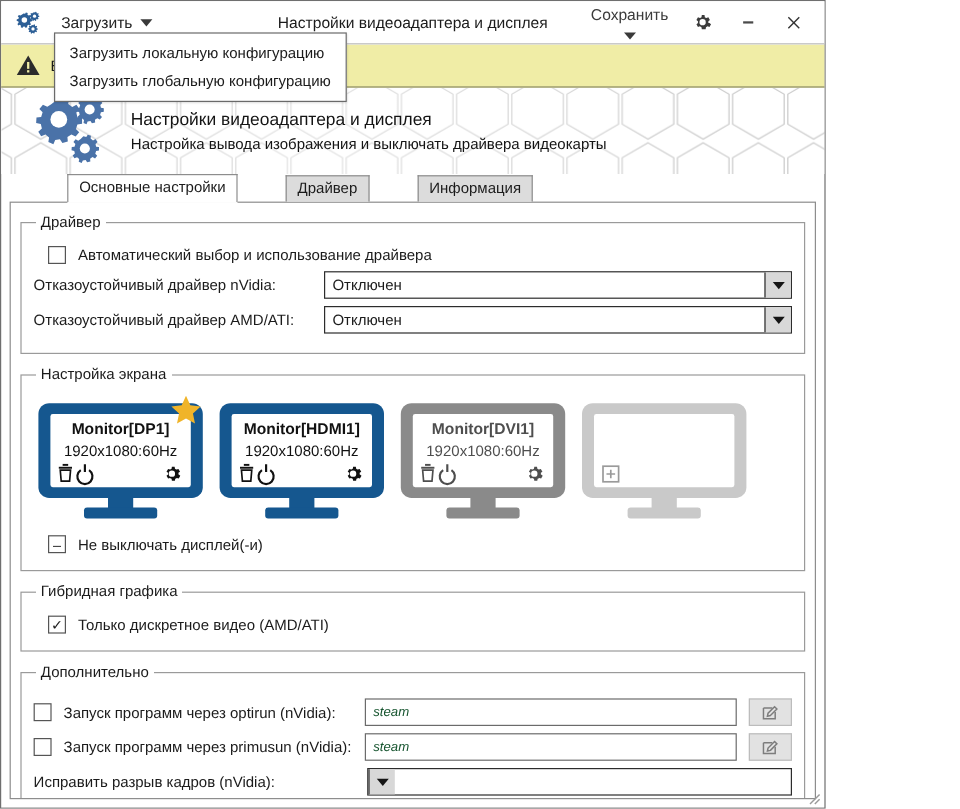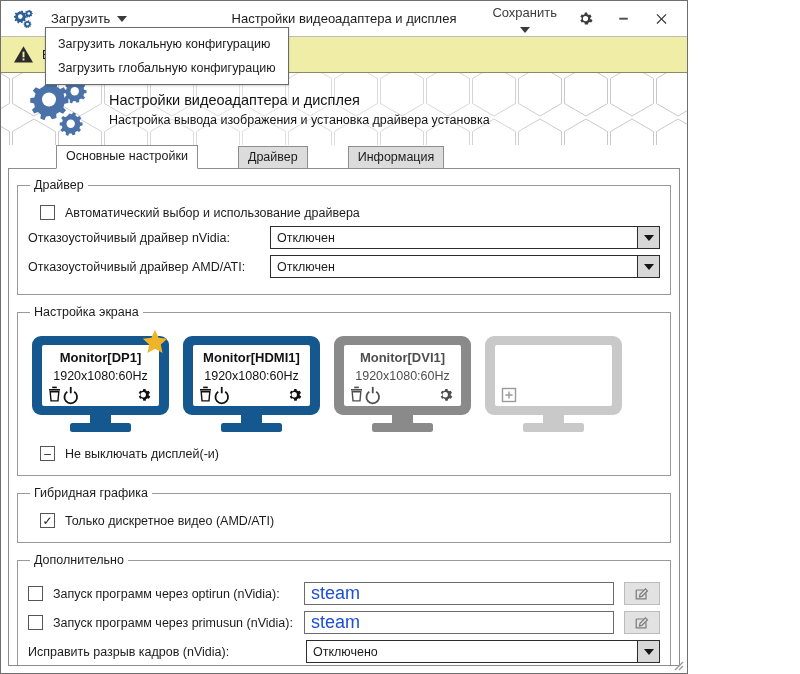--- a/index.html
+++ b/index.html
@@ -114,22 +114,22 @@
   }
   .combo .val{flex:1;display:flex;align-items:center;padding:0 6px;font-size:12.5px;color:#1b1b1b;overflow:hidden;white-space:nowrap;}
   .combo .arrow{
     width:21px;border-left:1px solid #2c2c2c;background:#d8d8d8;
     display:flex;align-items:center;justify-content:center;
   }
   .tri{width:0;height:0;border-left:5px solid transparent;border-right:5px solid transparent;border-top:6px solid #151515;}
 
   .textbox{
     flex:1;height:21px;border:1px solid #6b6b6b;background:#fff;
-    display:flex;align-items:center;padding:0 6px;font-size:18px;color:#1d4ed8;
-    min-width:0;white-space:nowrap;overflow:hidden;
+    display:flex;align-items:center;padding:0 6px;font-size:11px;color:#14532d;
+    min-width:0;white-space:nowrap;overflow:hidden;font-style:italic;
   }
   .iconbtn{
     width:34px;height:21px;border:1px solid #bcbcbc;background:#e2e2e2;
     display:flex;align-items:center;justify-content:center;cursor:default;
   }
 
   
   .monitors{display:flex;gap:10px;align-items:flex-start;padding:6px 2px 4px 2px;}
   .mon{position:relative;width:141px;cursor:default;}
   .mon svg{display:block;}
@@ -230,21 +230,21 @@
           <path d="M48.5 1.2l2.4.6 1.2-2 2.7 1-.3 2.3 2 1.5 2.1-1.1 1.7 2.4-1.7 1.6.5 2.3 2.4.4v2.9l-2.4.4-.7 2.3 1.6 1.6-1.8 2.2-2.1-1.1-2 1.3.2 2.3-2.7.7-1.2-1.9-2.4.4-.9 2.2-2.5-1.1.4-2.3-1.8-1.5-2.2.9-1.4-2.3 1.8-1.6-.5-2.2-2.3-.5.2-2.7 2.3-.4.7-2.3-1.6-1.6 1.8-2.2 2.2 1.1 2-1.3z"></path>
           <circle cx="49.7" cy="11.3" r="4.2" fill="#ffffff"></circle>
           <path d="M44.5 33.6l2.4.6 1.2-2 2.7 1-.3 2.3 2 1.5 2.1-1.1 1.7 2.4-1.7 1.6.5 2.3 2.4.4v2.9l-2.4.4-.7 2.3 1.6 1.6-1.8 2.2-2.1-1.1-2 1.3.2 2.3-2.7.7-1.2-1.9-2.4.4-.9 2.2-2.5-1.1.4-2.3-1.8-1.5-2.2.9-1.4-2.3 1.8-1.6-.5-2.2-2.3-.5.2-2.7 2.3-.4.7-2.3-1.6-1.6 1.8-2.2 2.2 1.1 2-1.3z"></path>
           <circle cx="45.7" cy="43.7" r="4.2" fill="#ffffff"></circle>
         </g>
       </svg>
     </div>
 
     <div class="banner-text">
       <div class="banner-title">Настройки видеоадаптера и дисплея</div>
-      <div class="banner-sub">Настройка вывода изображения и установка драйвера установка</div>
+      <div class="banner-sub">Настройка вывода изображения и выключать драйвера видеокарты</div>
     </div>
   </div>
 
   <div class="tabstrip">
     <div class="tab active">Основные настройки</div>
     <div class="tab">Драйвер</div>
     <div class="tab">Информация</div>
   </div>
 
   <div class="page">
@@ -419,21 +419,20 @@
           <svg width="16" height="16" viewBox="0 0 18 18" aria-hidden="true">
             <path d="M2.5 4.5h8.3M2.5 4.5v10h11V8.2" fill="none" stroke="#7d7d7d" stroke-width="1.4"></path>
             <path d="M9 11.6l6.1-6.1-2.2-2.2-6.1 6.1-.6 2.8z" fill="none" stroke="#7d7d7d" stroke-width="1.4"></path>
           </svg>
         </span>
       </div>
 
       <div class="row">
         <span class="field-label" style="width:268px">Исправить разрыв кадров (nVidia):</span>
         <span class="combo">
-          <span class="val">Отключено</span>
           <span class="arrow">
               <span class="tri"></span>
             </span>
         </span>
       </div>
     </fieldset>
 
   </div>
 
   <svg class="grip" viewBox="0 0 14 14" aria-hidden="true">

